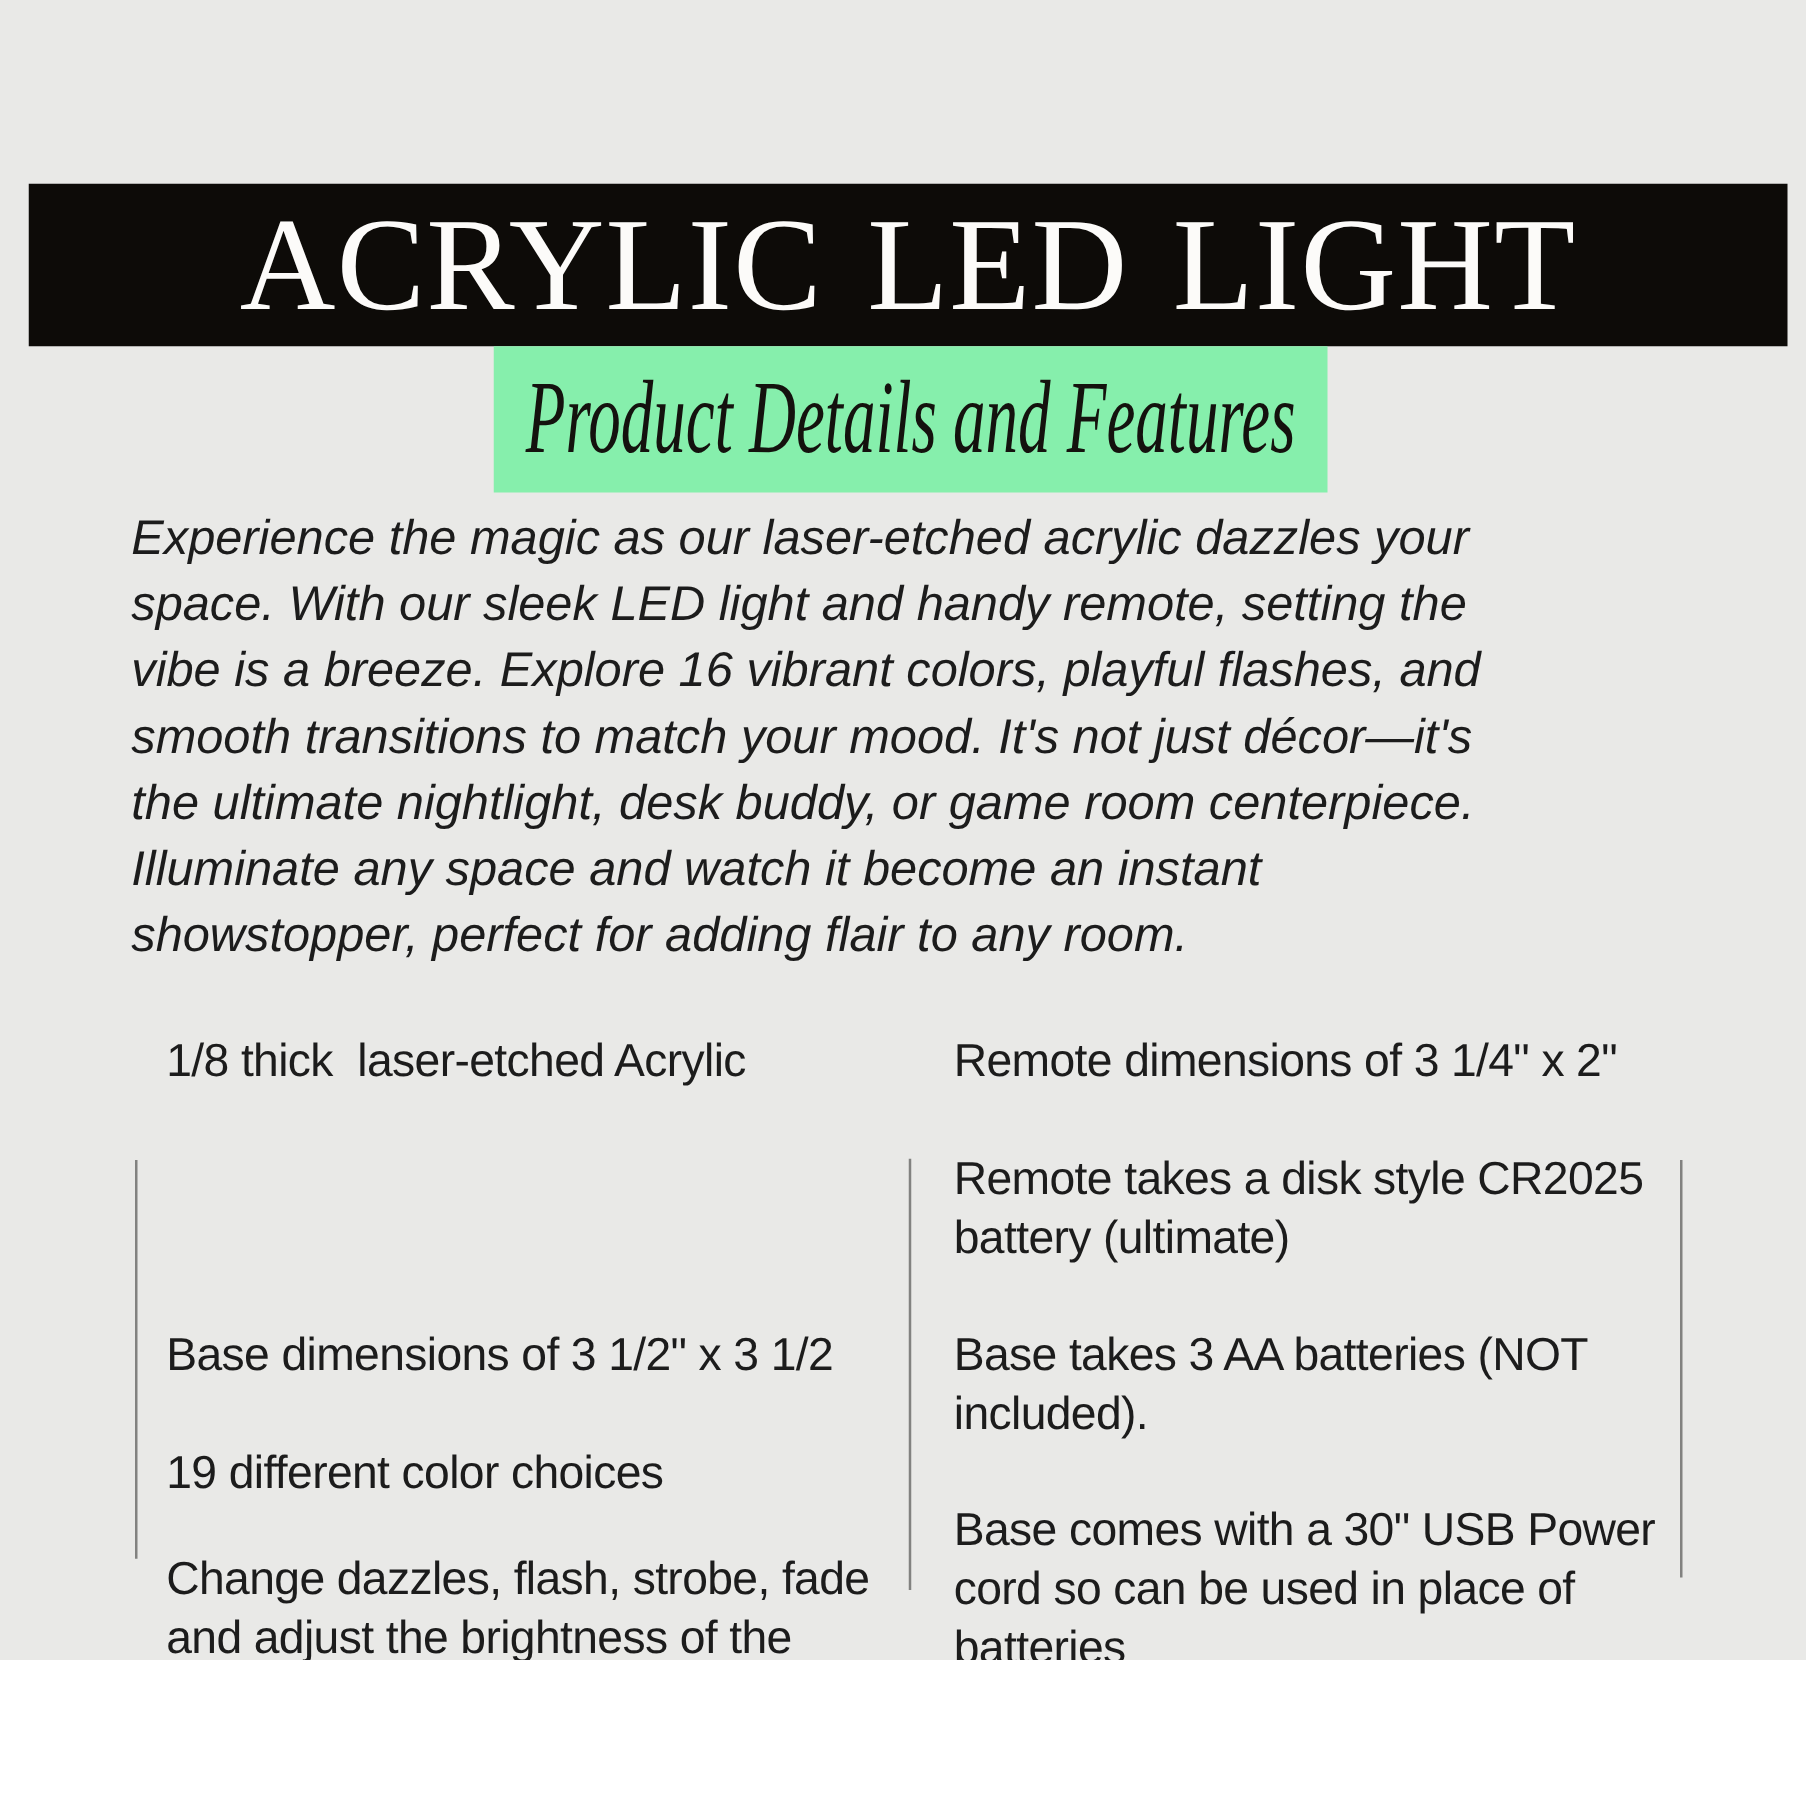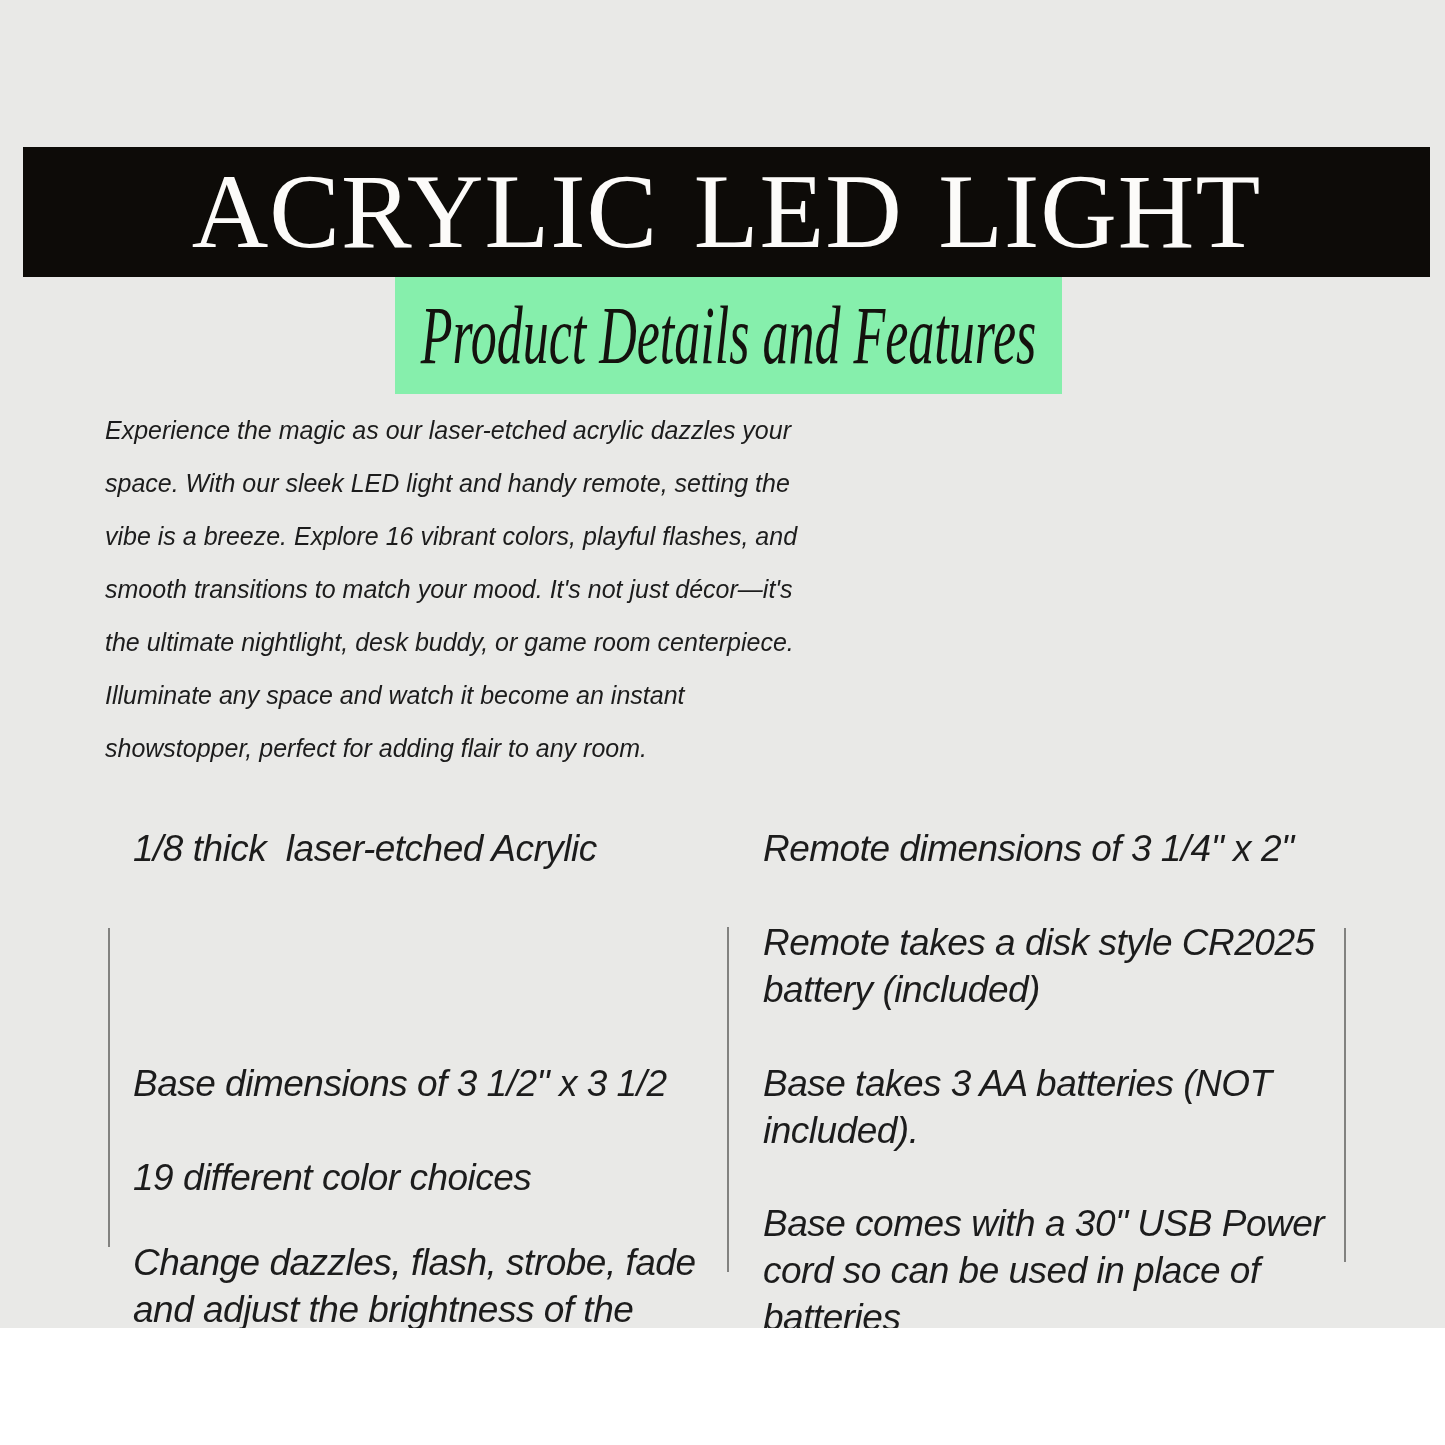--- a/index.html
+++ b/index.html
@@ -57,30 +57,29 @@
   }
 
   
   .description {
     position: absolute;
     left: 105px;
     top: 404px;
     width: 1300px;
     margin: 0;
     font-style: italic;
-    font-size: 25px;
+    font-size: 39px;
     line-height: 53px;
     color: #1c1c1c;
     white-space: pre-wrap;
   }
 
   
   .feature {
     position: absolute;
-    font-style: italic;
     font-size: 37px;
     line-height: 47px;
     letter-spacing: -0.5px;
     color: #1c1c1c;
     white-space: pre-wrap;
   }
   .fl { left: 133px; width: 600px; }
   .fr { left: 763px; width: 600px; }
   .l1 { top: 825px; }
   .l2 { top: 919px; }
@@ -129,20 +128,20 @@
 
   <div class="feature fl l1">1/8 thick  laser-etched Acrylic</div>
   <div class="feature fl l3">Base dimensions of 3 1/2" x 3 1/2</div>
   <div class="feature fl l4">19 different color choices</div>
   <div class="feature fl l5">Change dazzles, flash, strobe, fade
 and adjust the brightness of the
 light</div>
 
   <div class="feature fr r1">Remote dimensions of 3 1/4" x 2"</div>
   <div class="feature fr r2">Remote takes a disk style CR2025
-battery (included)</div>
+battery (ultimate)</div>
   <div class="feature fr r3">Base takes 3 AA batteries (NOT
 included).</div>
   <div class="feature fr r4">Base comes with a 30" USB Power
 cord so can be used in place of
 batteries</div>
 
 </div>
 
 </body></html>

